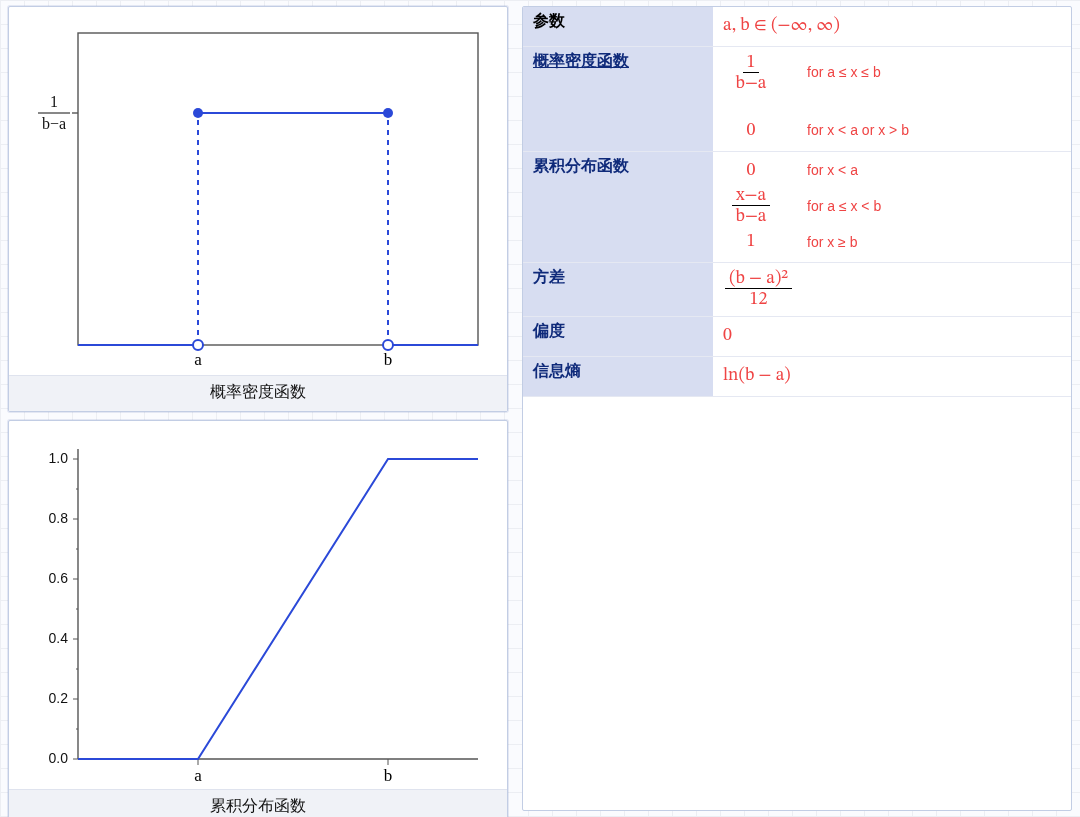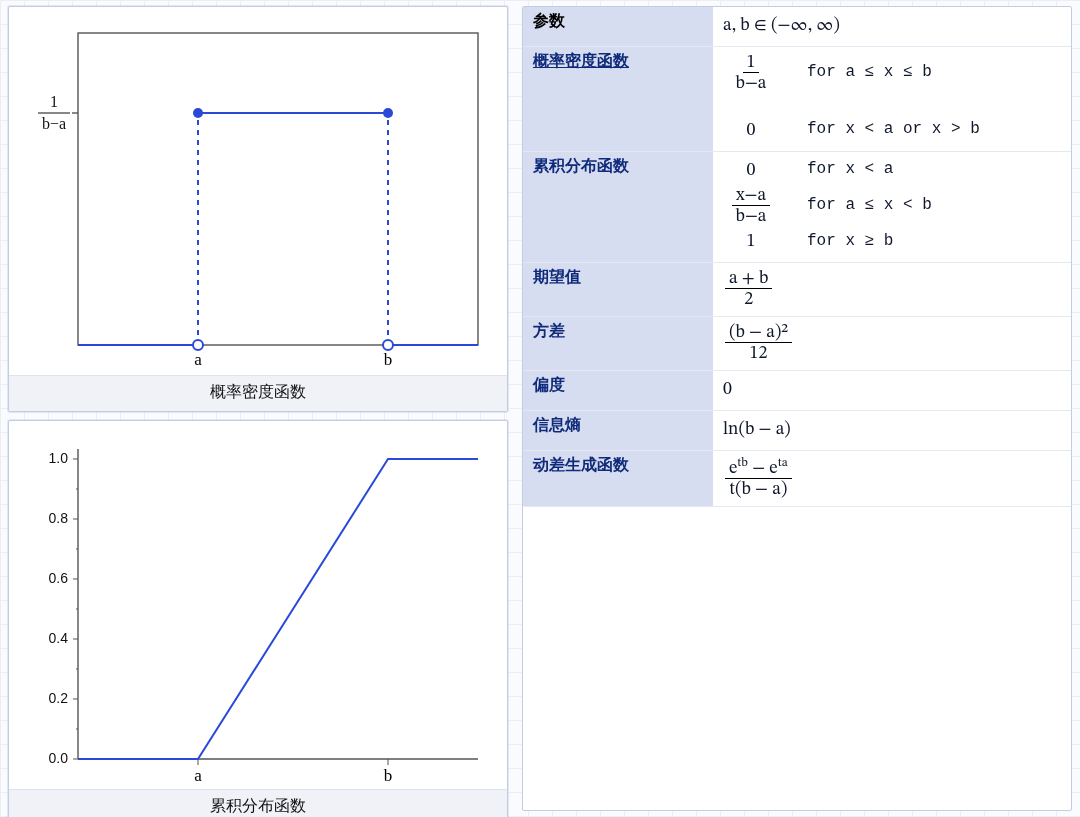--- a/index.html
+++ b/index.html
@@ -70,36 +70,36 @@
     background: #d7ddf1;
     font-weight: 700;
     color: #0f2a7a;
     font-size: 16px;
   }
   td.k.black { color:#000; }
   td.k.link { text-decoration: underline; }
   td.v {
     font-family: "Cambria Math", "STIX Two Math", "Times New Roman", serif;
     font-size: 18px;
-    color: #0f172a;
+    color: #ef4444;
     line-height: 1.6;
   }
   .frac {
     display: inline-flex;
     flex-direction: column;
     align-items: center;
     vertical-align: middle;
     line-height: 1;
     margin: 2px 2px;
   }
   .frac .num { border-bottom: 1px solid #000; padding: 0 4px 1px; }
   .frac .den { padding: 1px 4px 0; }
   .piece { display:flex; gap:28px; align-items:center; }
   .piece .expr { min-width: 56px; text-align:center; }
-  .cond { font-family: Liberation Mono, monospace; font-size:16px; }
+  .cond { font-family: Liberation Sans, sans-serif; font-size:14px; }
   sup { font-size: 70%; }
 </style>
 </head>
 <body>
 
 <div class="page">
 
   <div class="left-col">
 
     <div class="card">
@@ -211,45 +211,31 @@
                   </span></span>
                 <span class="cond">for a ≤ x &lt; b</span>
               </div>
           <div class="piece">
                 <span class="expr">1</span>
                 <span class="cond">for x ≥ b</span>
               </div>
         </td>
       </tr>
       <tr>
-        <td class="k">期望值</td>
-        <td class="v"><span class="frac">
-                <span class="num">a + b</span>
-                <span class="den">2</span>
-              </span></td>
-      </tr>
-      <tr>
         <td class="k">方差</td>
         <td class="v"><span class="frac">
                 <span class="num">(b − a)²</span>
                 <span class="den">12</span>
               </span></td>
       </tr>
       <tr>
         <td class="k">偏度</td>
         <td class="v">0</td>
       </tr>
       <tr>
         <td class="k">信息熵</td>
         <td class="v">ln(b − a)</td>
       </tr>
-      <tr>
-        <td class="k">动差生成函数</td>
-        <td class="v"><span class="frac">
-                <span class="num">e<sup>tb</sup> − e<sup>ta</sup></span>
-                <span class="den">t(b − a)</span>
-              </span></td>
-      </tr>
     </tbody>
       </table>
   </div>
 
 </div>
 
 </body></html>

